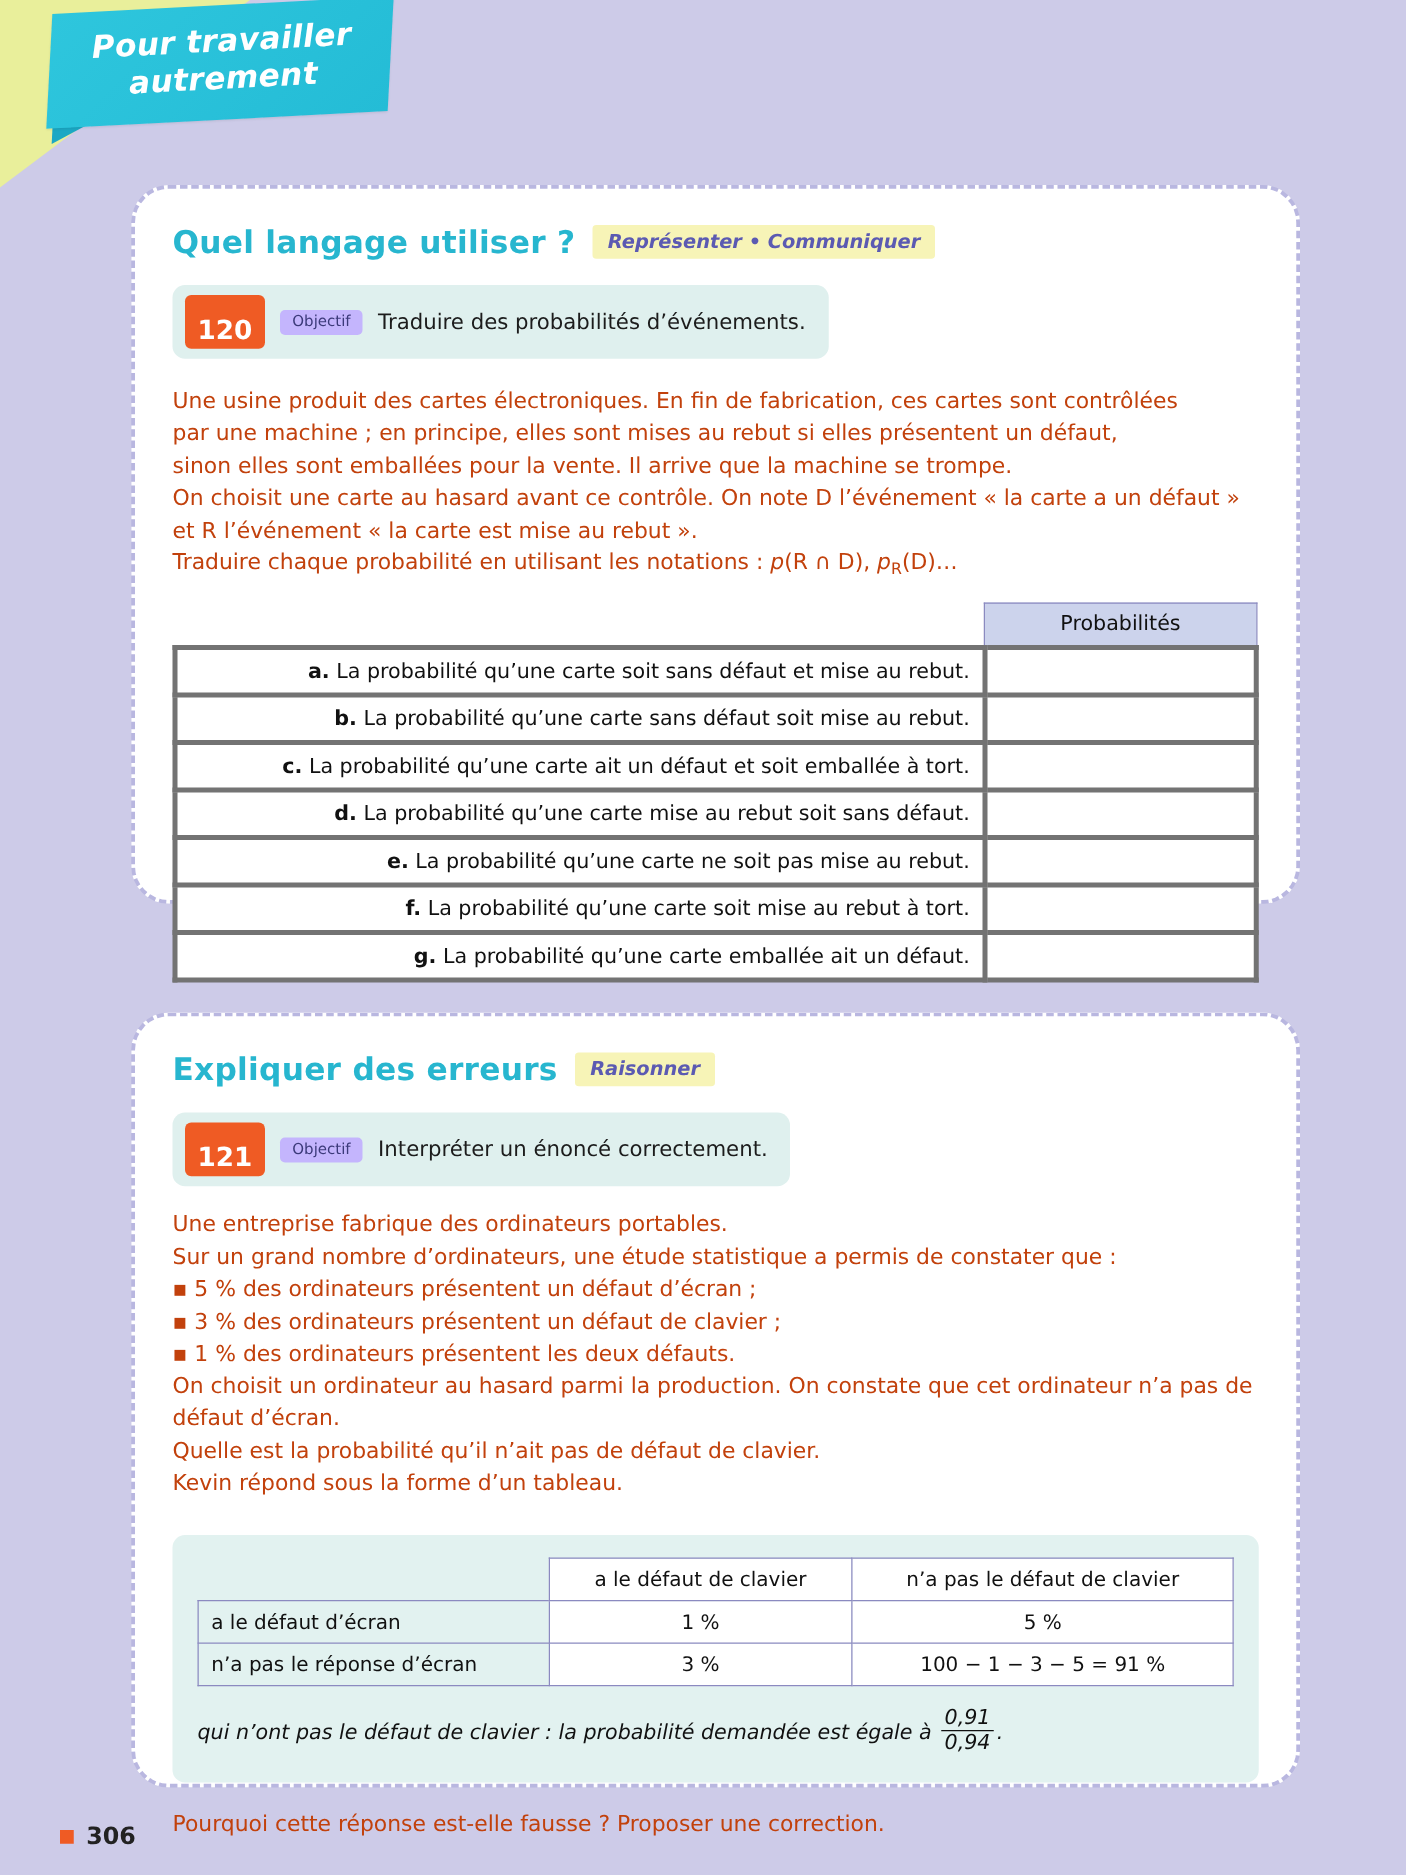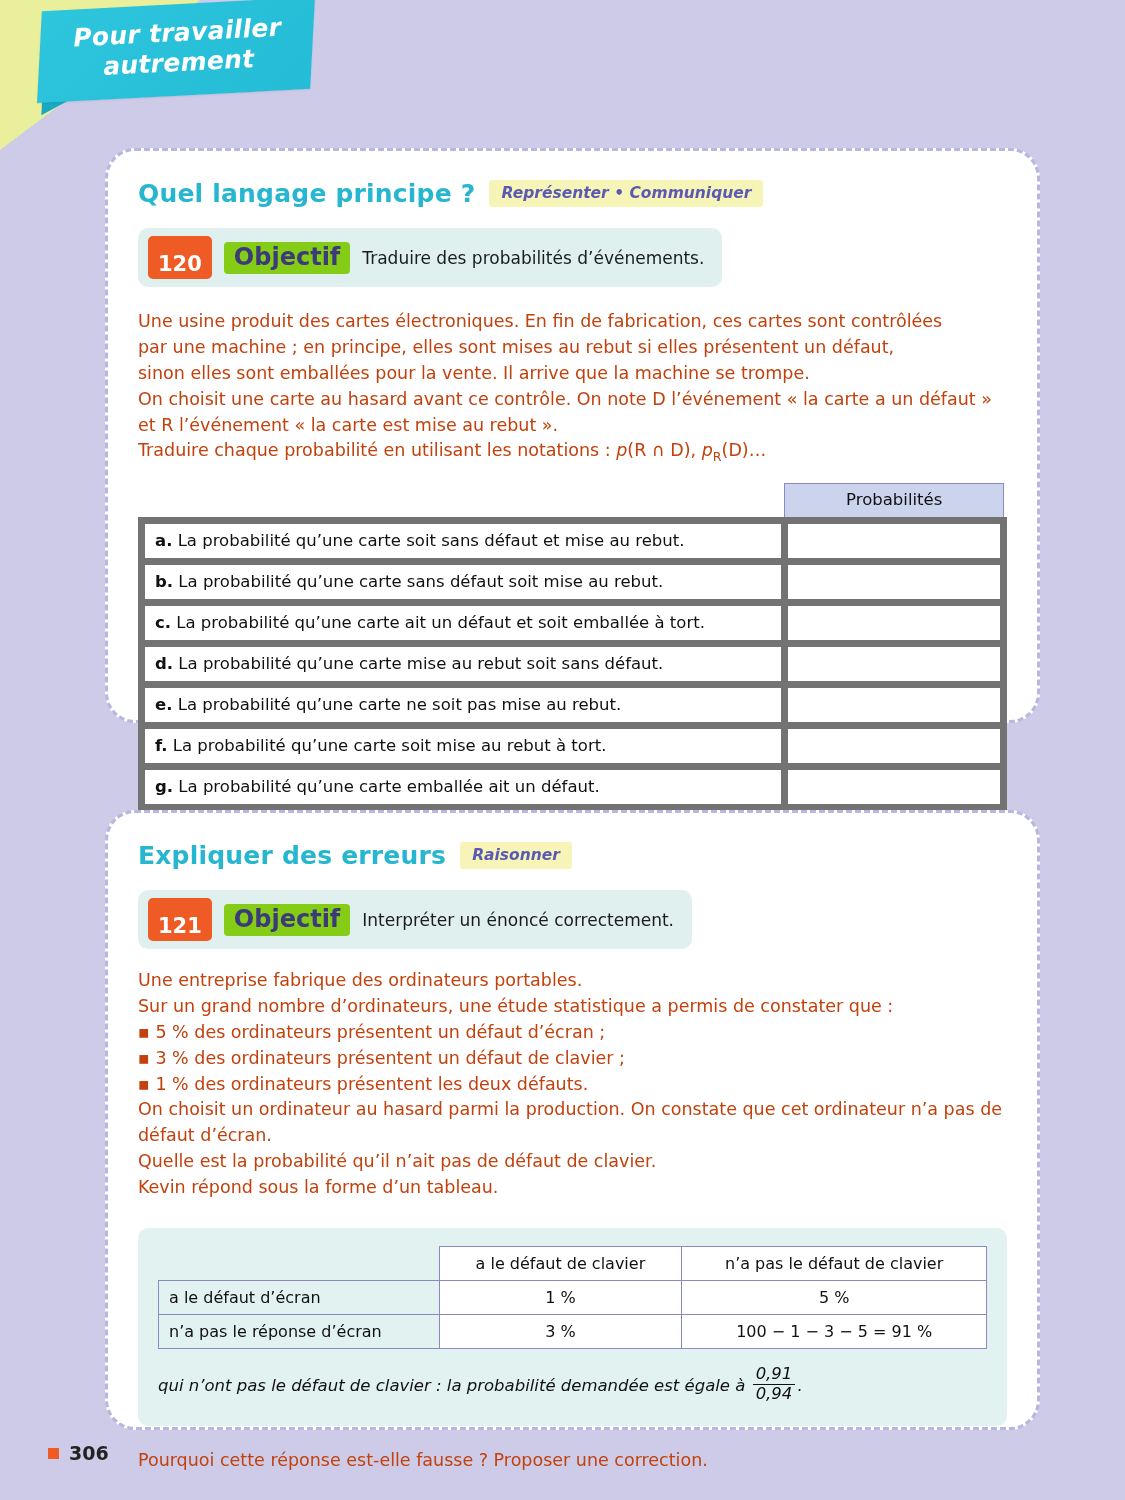--- a/index.html
+++ b/index.html
@@ -122,24 +122,24 @@
   .obj-num {
     background: #ef5b24;
     color: #fff;
     font-weight: bold;
     font-size: 21px;
     border-radius: 5px;
     padding: 18px 10px 4px 10px;
     line-height: 1;
   }
   .obj-label {
-    background: #84cc16;
+    background: #c4b5fd;
     color: #3c3a7a;
-    font-weight: bold;
-    font-size: 24px;
+    font-weight: normal;
+    font-size: 12px;
     border-radius: 4px;
     padding: 3px 10px 5px 10px;
     line-height: 1;
     font-family: "DejaVu Sans", sans-serif;
   }
   .obj-text {
     font-size: 17px;
     color: #1c1c1c;
     text-align: right;
   }
@@ -155,23 +155,24 @@
 
   
   table {
     border-collapse: collapse;
   }
   .t120 {
     font-size: 16.5px;
     color: #111;
   }
   .t120 td {
-    border: 7px solid #737373;
+    border: 4px solid #737373;
     padding: 7px 10px 8px 10px;
     background: #fff;
+    text-align: right;
   }
   .t120 td.statement {
     width: 660px;
   }
   .t120 td.prob {
     width: 200px;
   }
   .t120 th {
     border: 1px solid #8b8ac0;
     background: #ccd3ec;
@@ -234,21 +235,21 @@
   .frac .den {
     display: block;
     border-top: 1.5px solid #111;
     padding: 0 3px;
   }
 
   
   .footer {
     position: absolute;
     left: 48px;
-    bottom: 36px;
+    bottom: 20px;
     display: flex;
     align-items: center;
     gap: 10px;
   }
   .footer .sq {
     width: 11px;
     height: 11px;
     background: #ef5b24;
     display: inline-block;
   }
@@ -271,21 +272,21 @@
   <div class="corner-text">
     <div>Pour travailler</div>
     <div>autrement</div>
   </div>
 </div>
 
 <div class="card" id="card-120">
   <div class="inner-pad">
 
     <div class="section-head">
-      <div class="section-title">Quel langage principe ?</div>
+      <div class="section-title">Quel langage utiliser ?</div>
       <div class="tag-yellow">Représenter • Communiquer</div>
     </div>
 
     <div class="obj-row" style="margin-top:20px;">
       <span class="obj-num">120</span>
       <span class="obj-label">Objectif</span>
       <span class="obj-text">Traduire des probabilités d’événements.</span>
     </div>
 
     <div class="para" style="margin-top:22px;">

